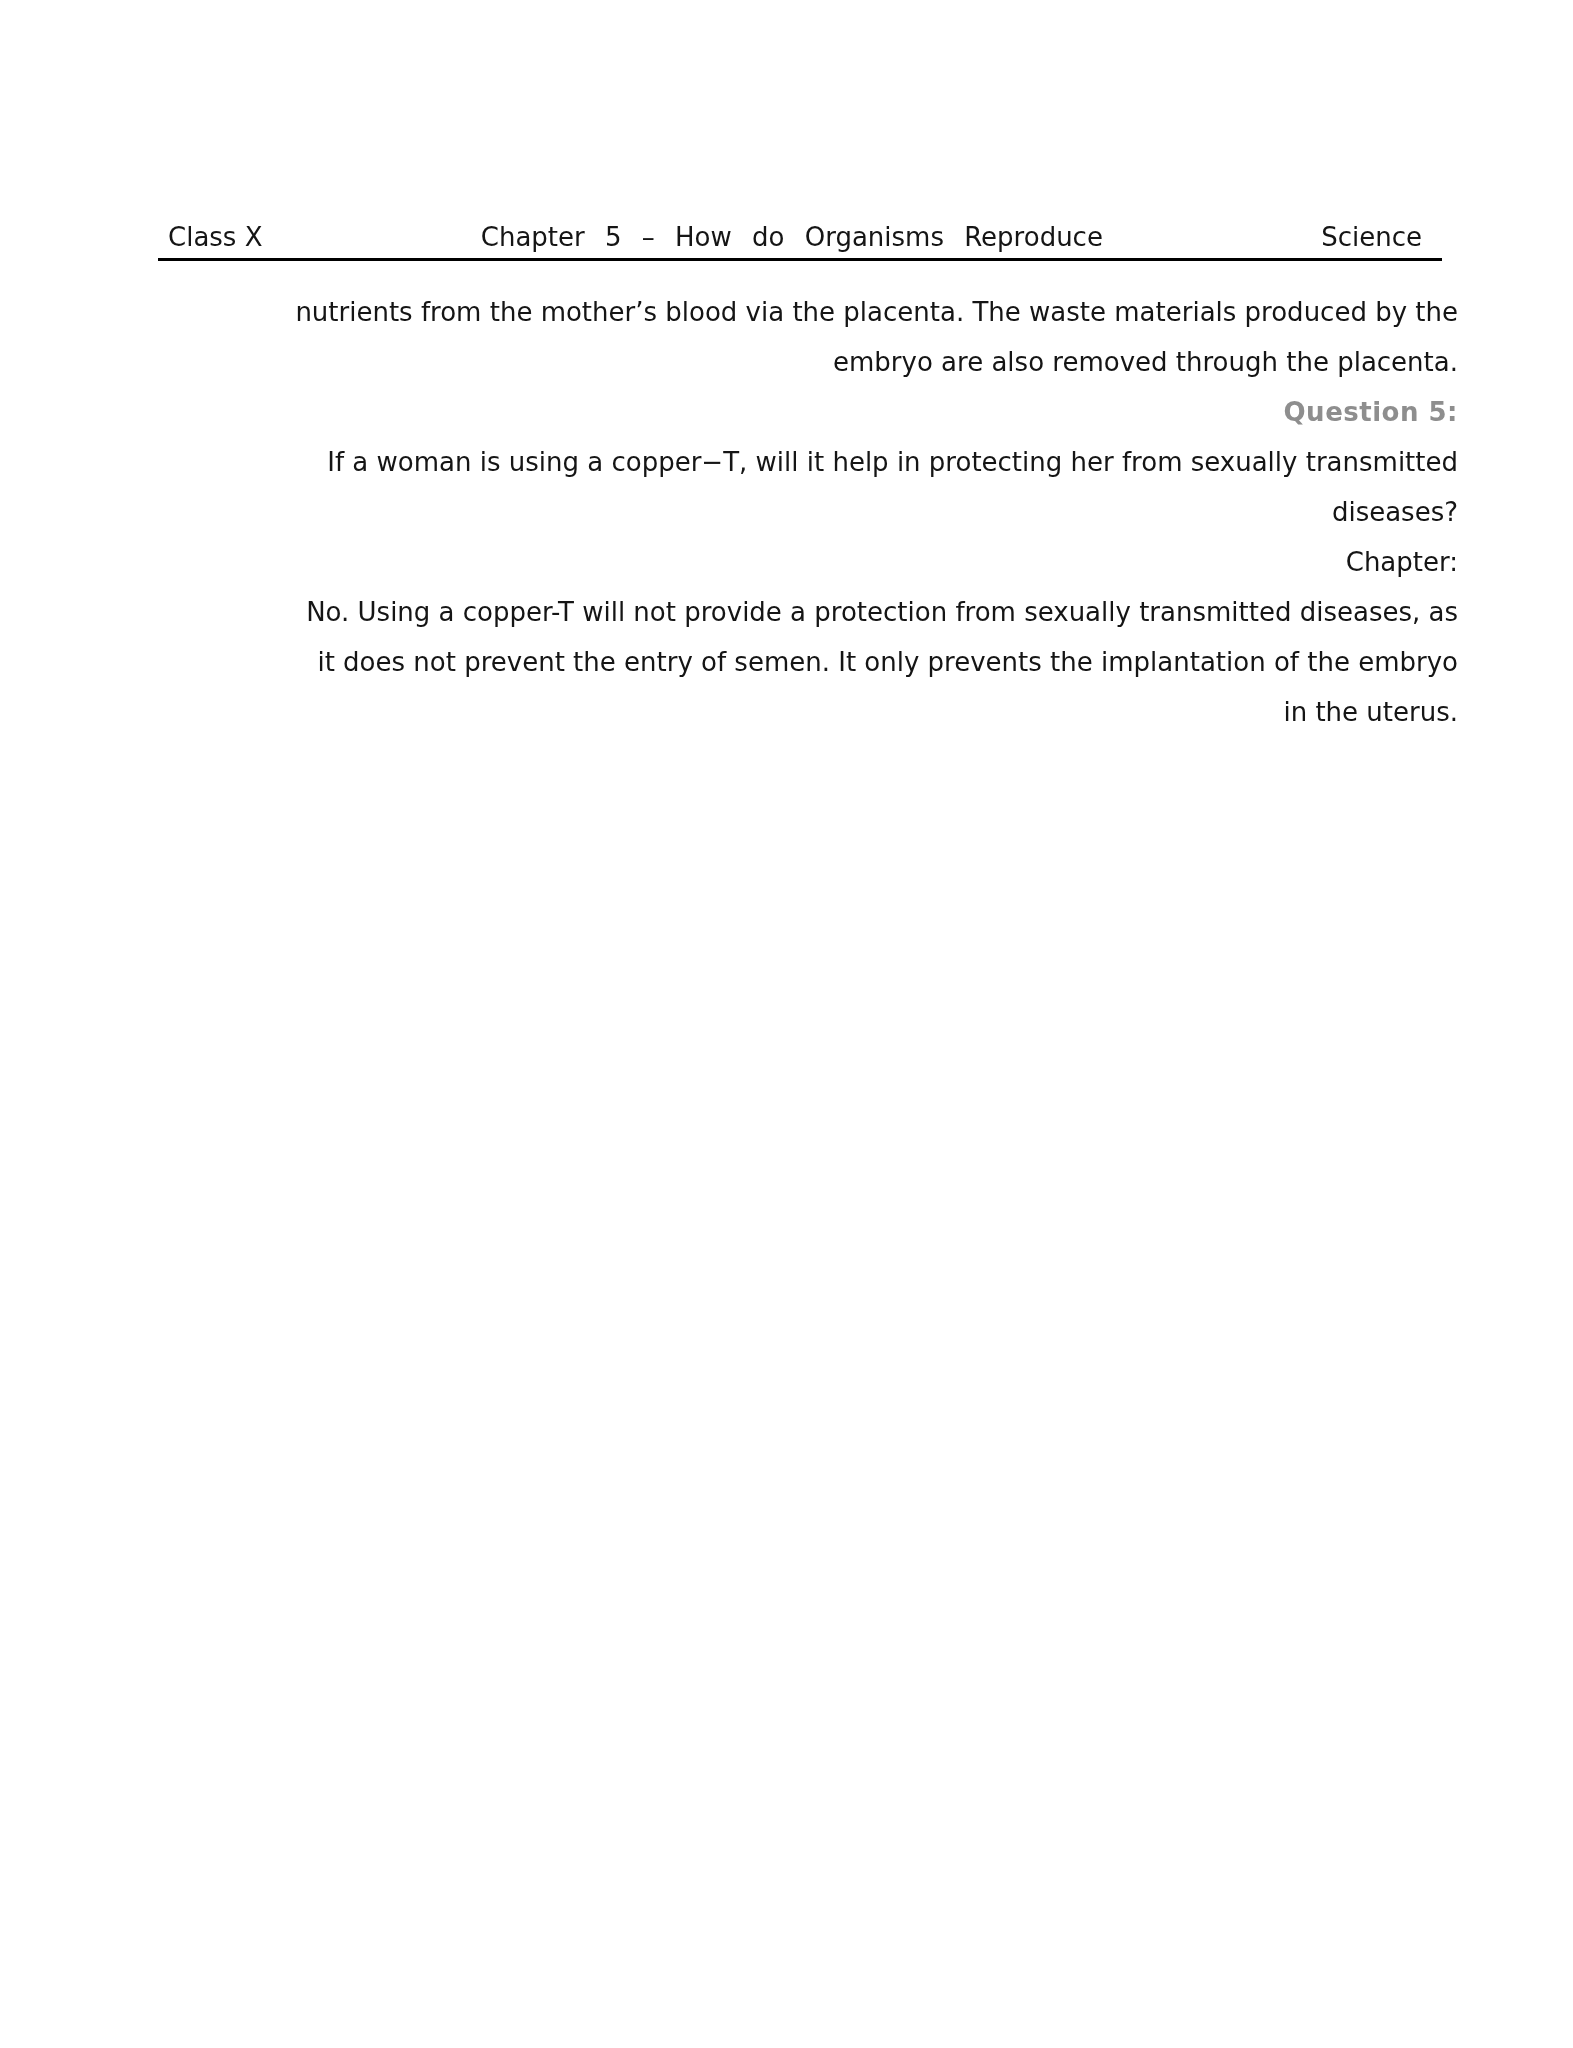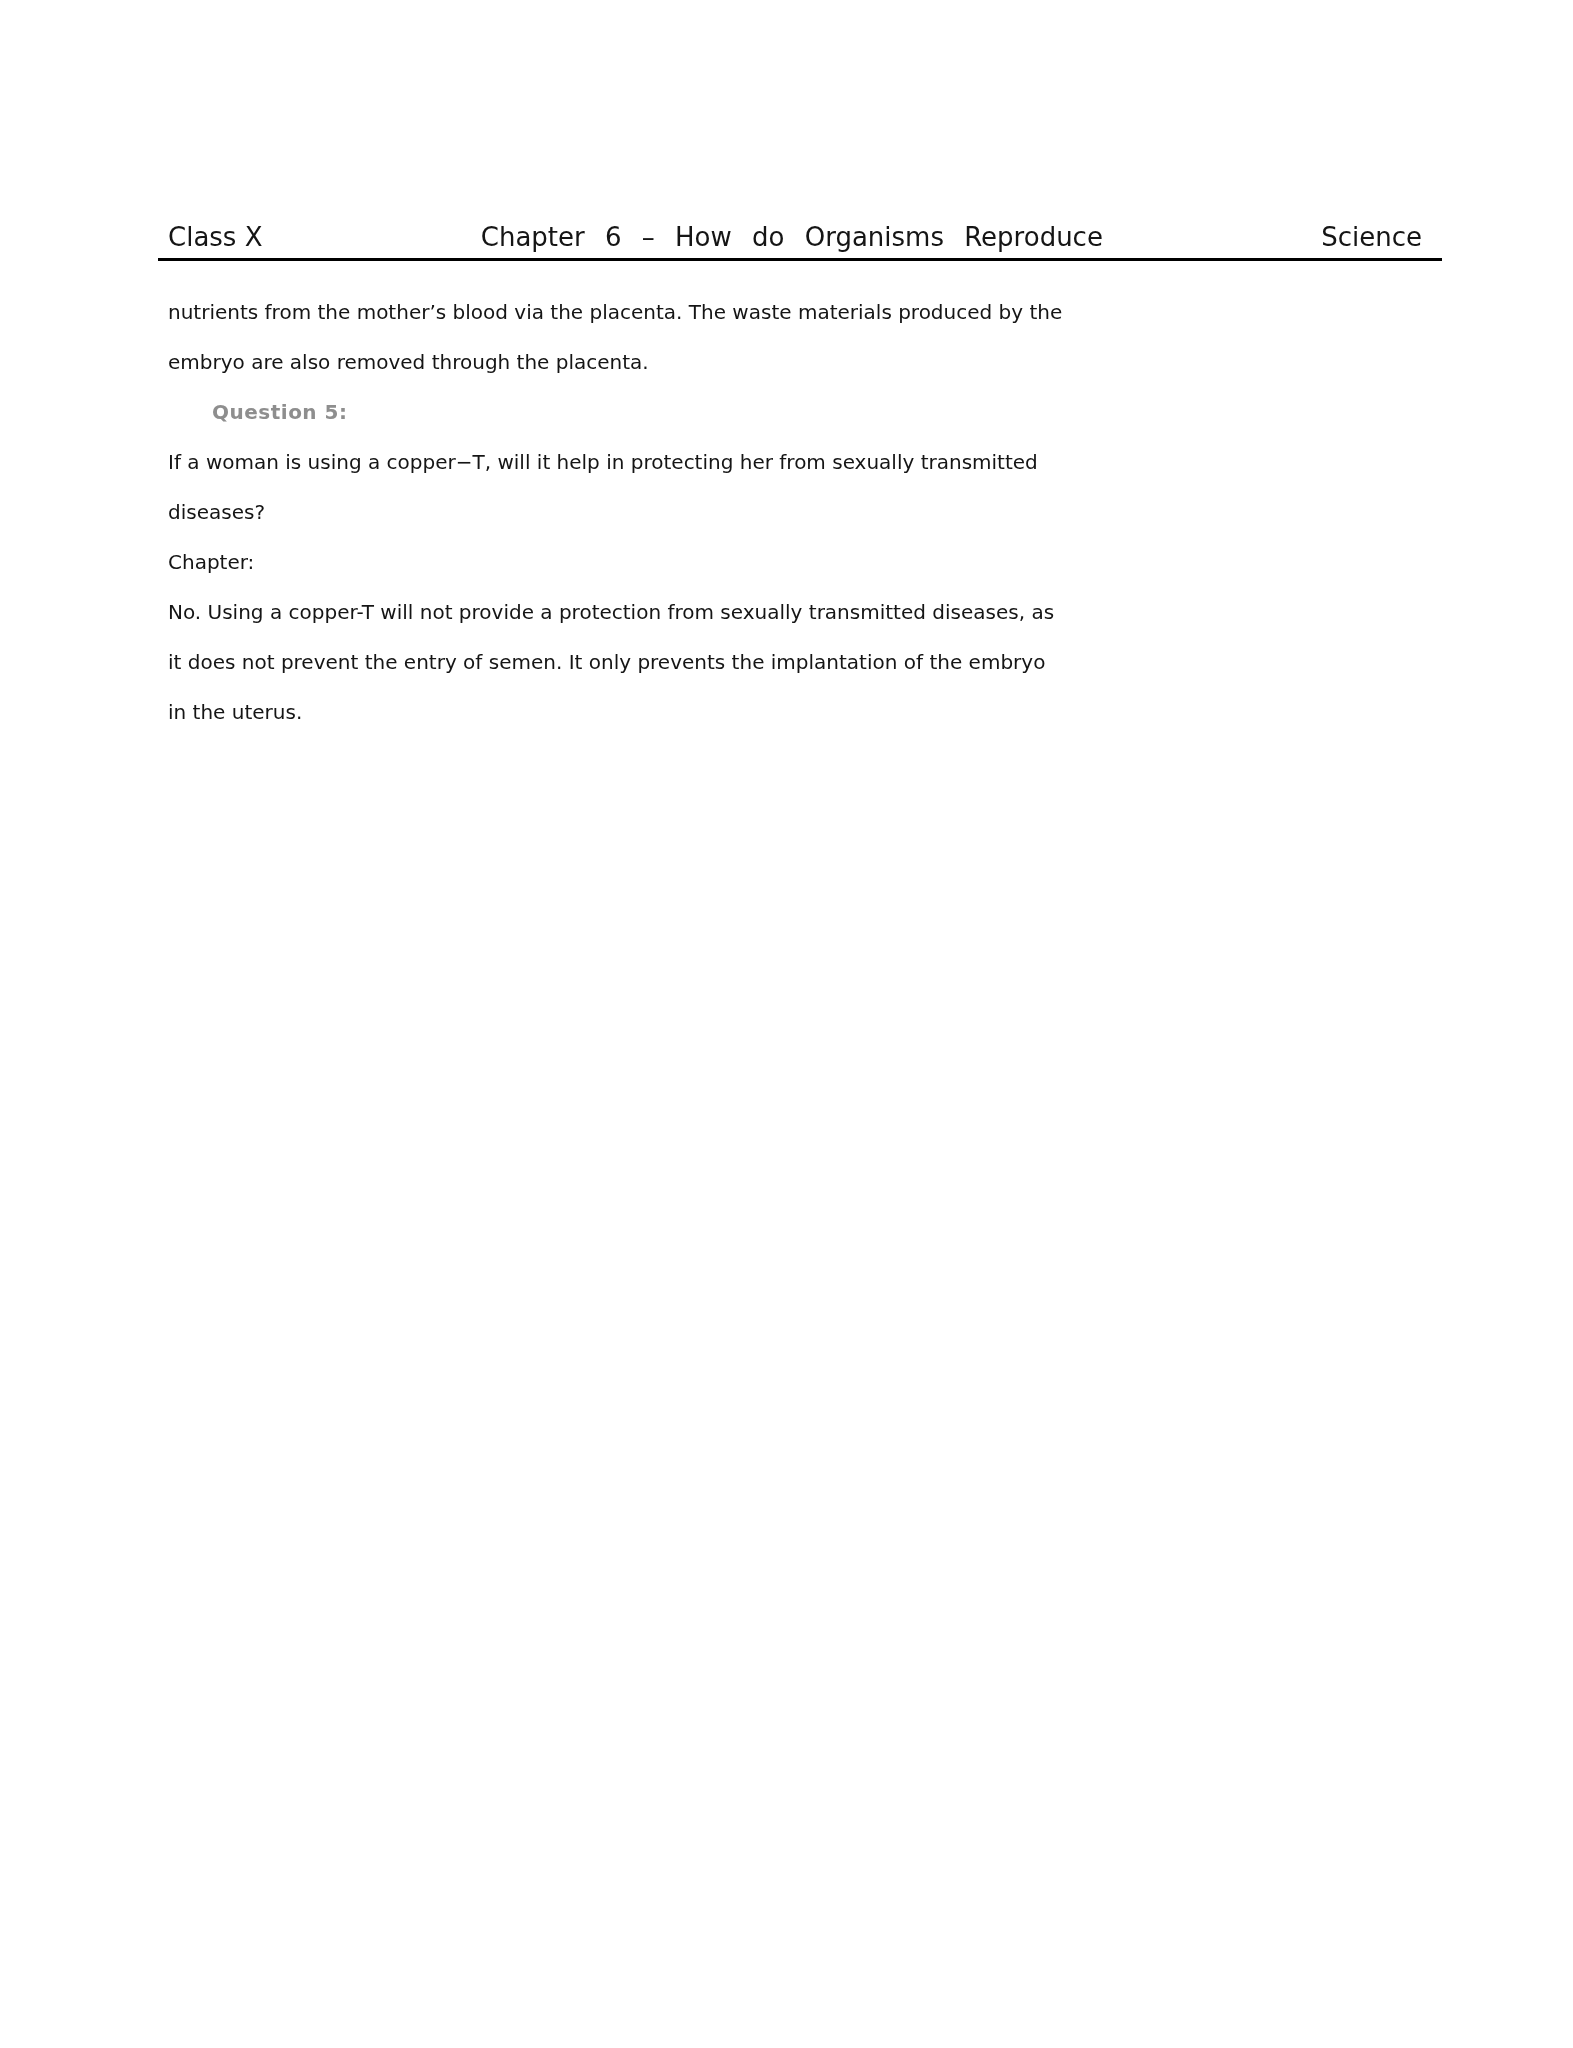--- a/index.html
+++ b/index.html
@@ -45,22 +45,23 @@
     height: 3px;
     background: #000000;
   }
 
   
   .content {
     position: absolute;
     top: 287px;
     left: 168px;
     width: 1290px;
-    font-size: 20px;
+    font-size: 26px;
     line-height: 50px;
+    text-align: right;
   }
   .text-line {
     white-space: nowrap;
     height: 50px;
   }
   .question-heading {
     font-weight: bold;
     color: #8e8e8e;
     letter-spacing: 0.5px;
     margin-left: 44px;
@@ -95,21 +96,21 @@
     color: #111111;
   }
 </style>
 </head>
 <body>
 
 <div class="page">
 
   <div class="header-row">
     <span class="header-left">Class X</span>
-    <span class="header-center">Chapter 6 – How do Organisms Reproduce</span>
+    <span class="header-center">Chapter 5 – How do Organisms Reproduce</span>
     <span class="header-right">Science</span>
   </div>
   <div class="header-rule"></div>
 
   <div class="content">
     <div class="text-line">nutrients from the mother’s blood via the placenta. The waste materials produced by the</div>
     <div class="text-line">embryo are also removed through the placenta.</div>
 
     <div class="text-line question-heading" style="color: rgb(142, 142, 142);">Question 5:</div>
 

